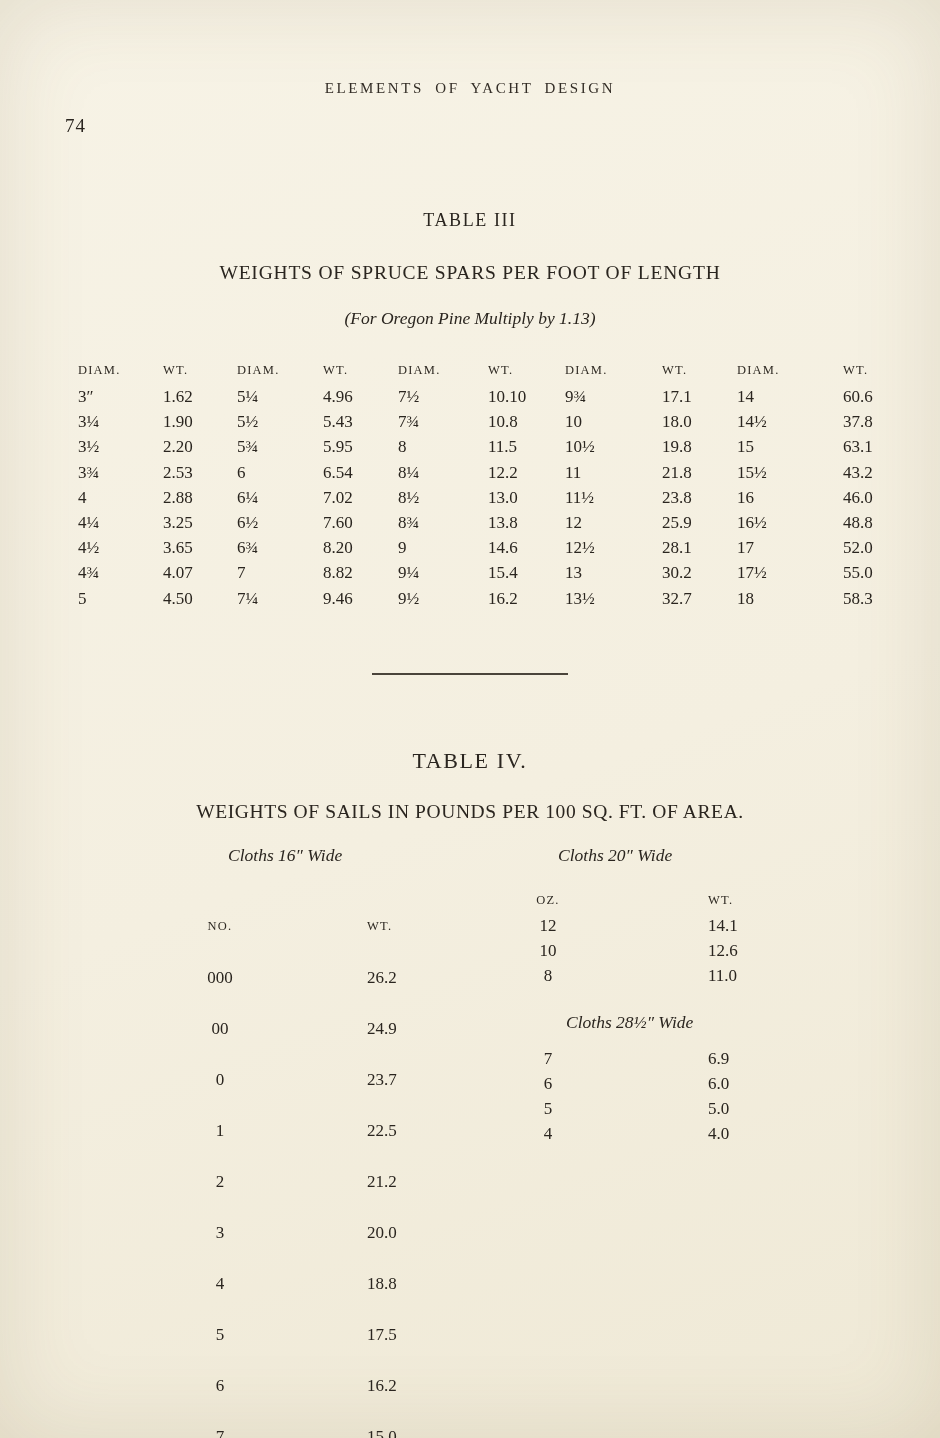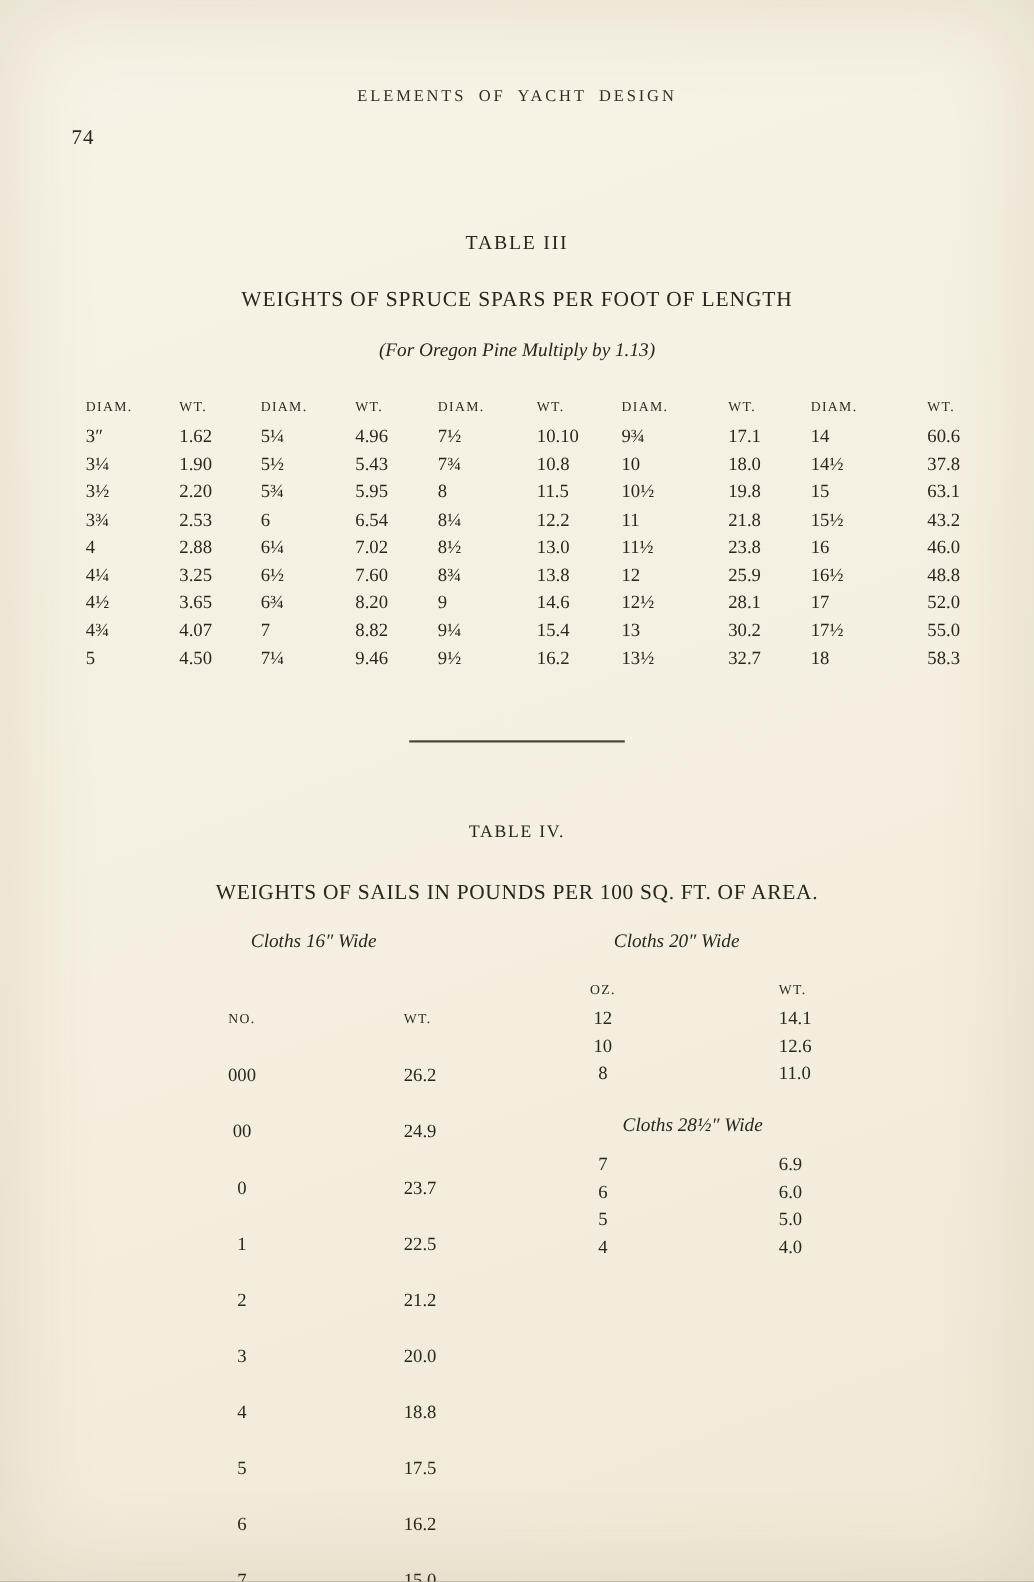--- a/index.html
+++ b/index.html
@@ -24,21 +24,21 @@
   .t3-note   { top:308px; font-size:17.5px; font-style:italic; }
 
   .t3 { left:78px; top:356px; }
   .t3row { display:grid; grid-template-columns:85px 74px 86px 75px 90px 77px 97px 75px 106px 60px; height:25.2px; line-height:25.2px; }
   .t3row.head { height:28px; line-height:28px; }
   .t3row .cell { font-size:17px; white-space:nowrap; }
   .head .cell { font-size:12.5px; letter-spacing:1.2px; color:#2f2a23; }
 
   .divider { top:673px; left:372px; width:196px; height:2px; background:#4a443b; }
 
-  .t4-title { top:748px; font-size:16px; letter-spacing:1.6px; }
+  .t4-title { top:748px; font-size:22px; letter-spacing:1.6px; }
   .t4-sub   { top:801px; font-size:19.5px; letter-spacing:0.6px; }
 
   .caption { top:845px; font-size:17.5px; font-style:italic; }
   .cap16 { left:228px; }
   .cap20 { left:558px; }
 
   .t4l { left:190px; top:888px; }
   .t4l .trow { display:grid; grid-template-columns:60px 80px; column-gap:117px; height:25px; line-height:25px;margin-top:26px; }
   .t4r { left:528px; top:888px; }
   .t4r .trow { display:grid; grid-template-columns:40px 72px; column-gap:140px; height:25px; line-height:25px; }

